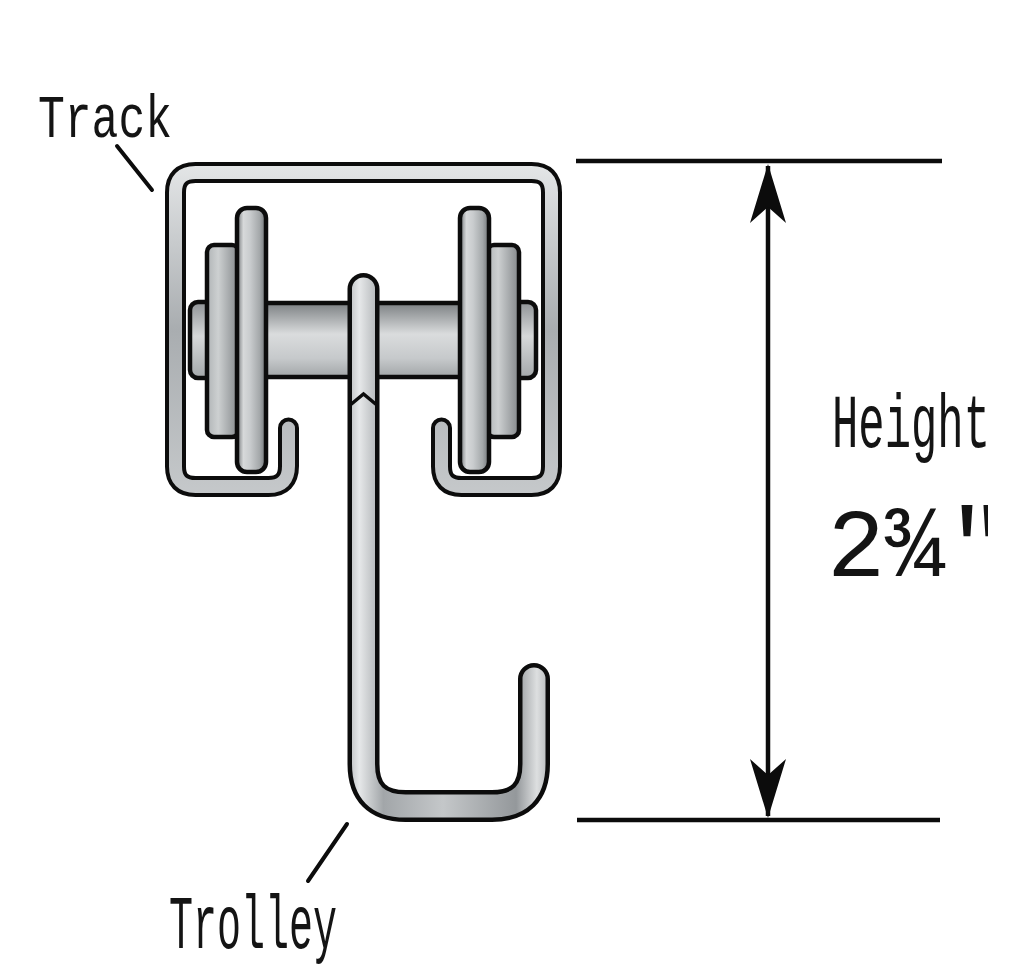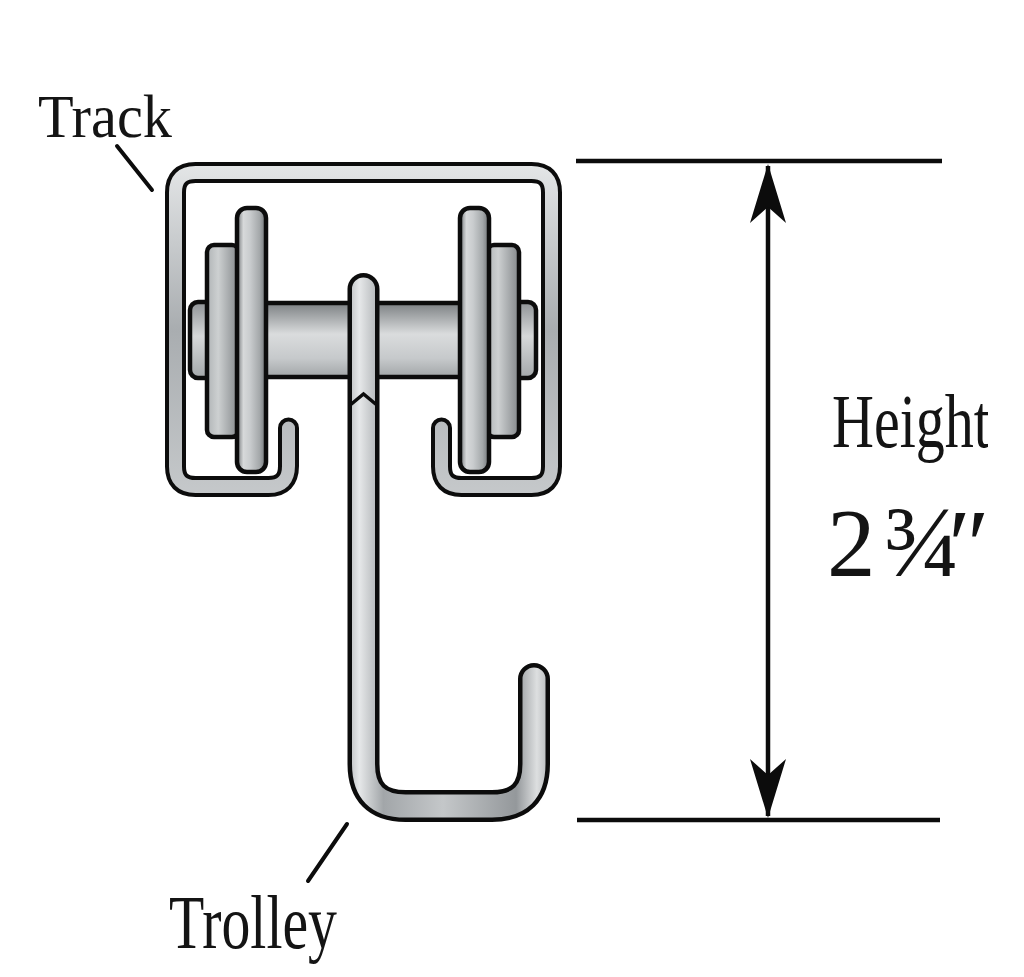--- a/index.html
+++ b/index.html
@@ -1,18 +1,18 @@
 <!DOCTYPE html>
 <html><head>
 <meta charset="utf-8">
 <style>
   html,body{margin:0;padding:0;background:#ffffff;}
   .stage{
     position:relative;width:988px;height:977px;background:#fdba74;overflow:hidden;
-    font-family:Liberation Serif, serif;
+    font-family:Liberation Mono, monospace;
   }
   .stage svg{position:absolute;left:0;top:0;width:1024px;height:977px;display:block;}
   .ink{stroke:#0c0c0c;}
   .label{fill:#141414;}
 </style>
 </head>
 <body>
 
 <div class="stage">
   <svg viewBox="0 0 1024 977">

